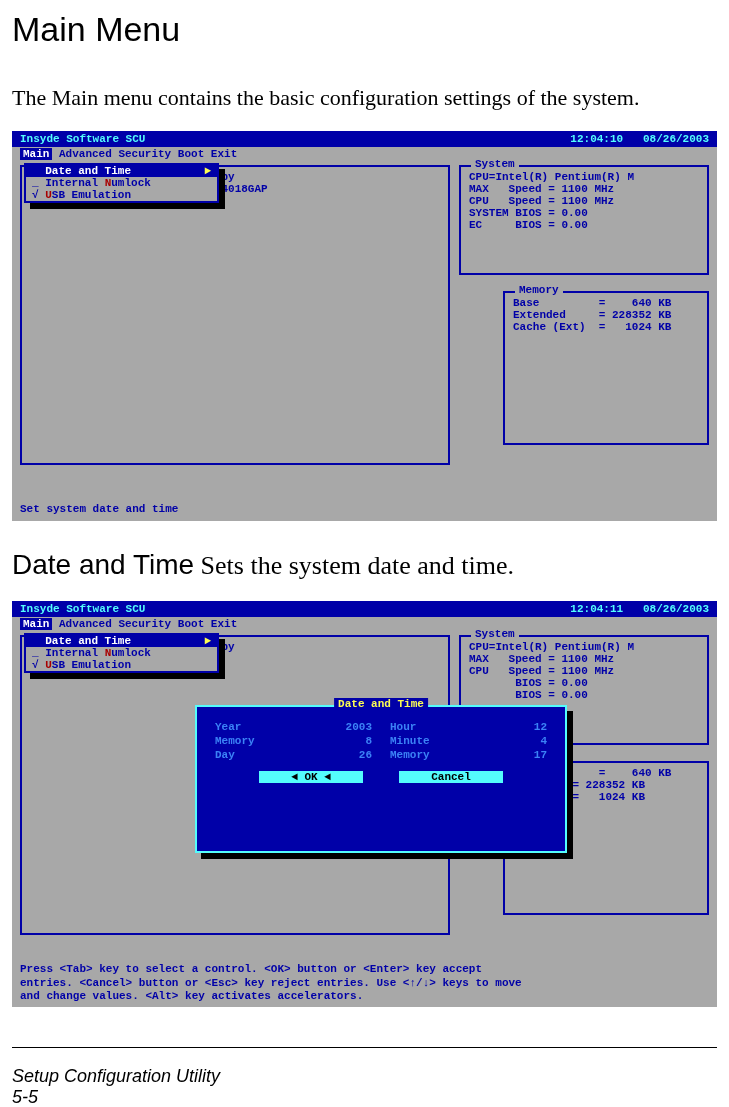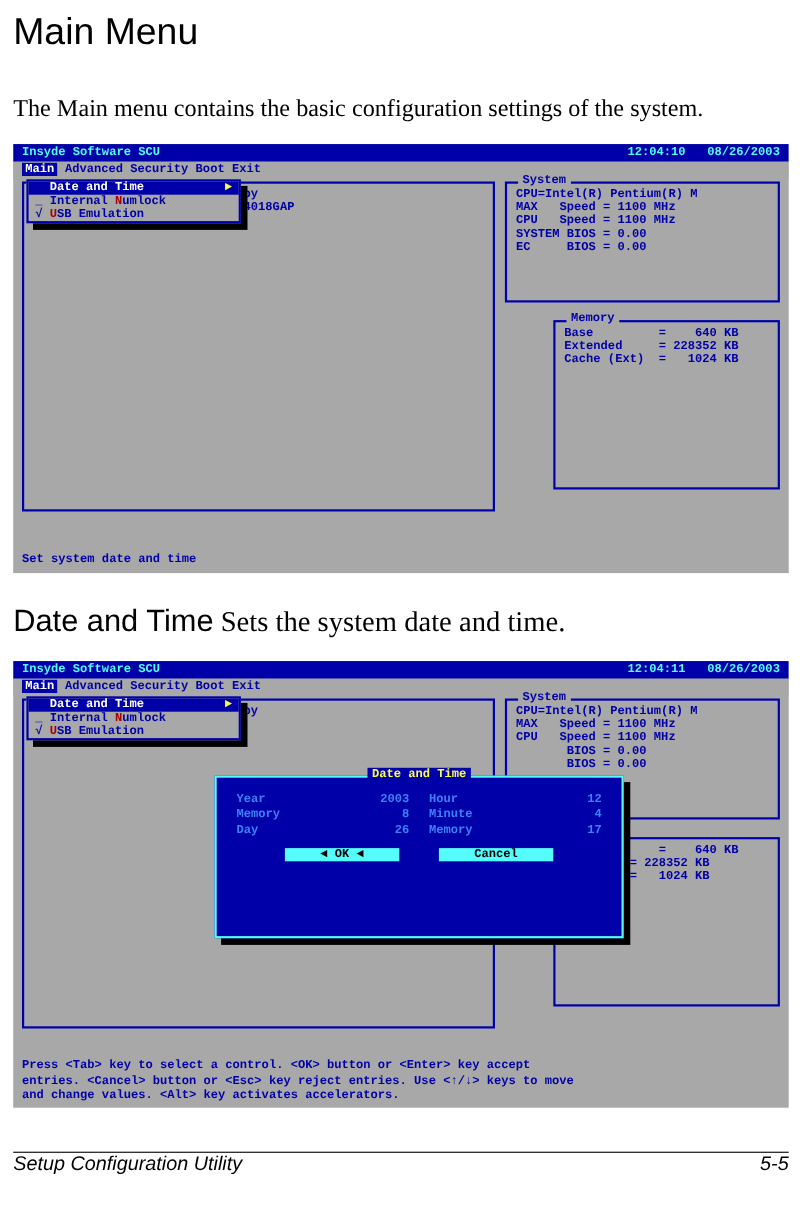--- a/index.html
+++ b/index.html
@@ -167,27 +167,28 @@
   }
   .dialog .btn.ok::before { content: "\25C4  "; }
   .dialog .btn.ok::after  { content: "  \25C4"; }
 
   .bios2 { height: 406px; margin-bottom: 40px; }
 
   
   .footer-wrap {
     border-top: 1px solid #000;
     margin-top: 10px;
-    padding-top: 0;
+    padding-top: 18px;
     display: flex;
     justify-content: space-between;
     font-family: Arial, Helvetica, sans-serif;
     font-style: italic;
     font-size: 18px;
     margin-bottom: 16px;
+    flex-direction: column;
   }
 </style>
 </head>
 <body>
 
 <h1 class="doc-title">Main Menu</h1>
 <p class="doc-text">The Main menu contains the basic configuration settings of the system.</p>
 
 <div class="bios">
   <div class="titlebar">

